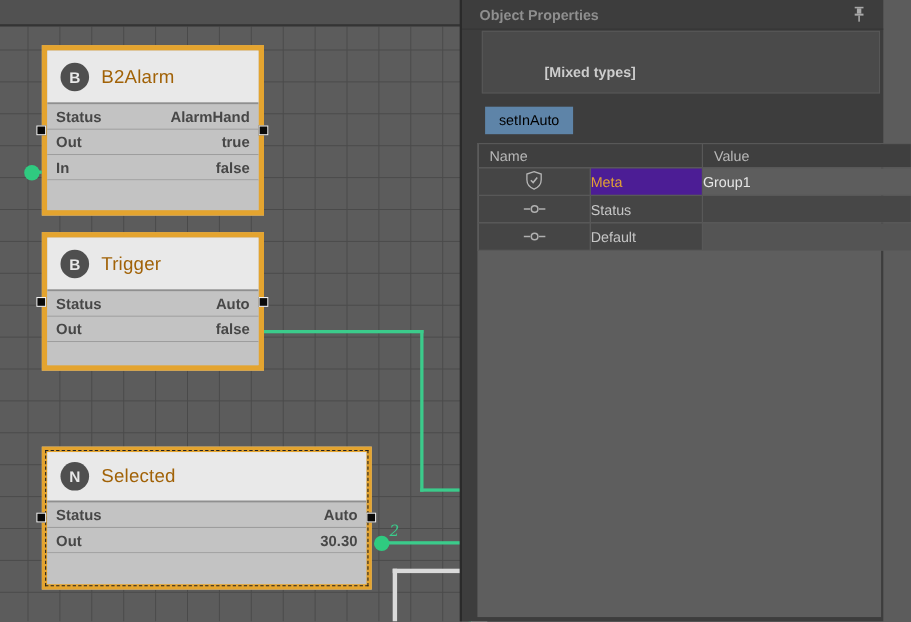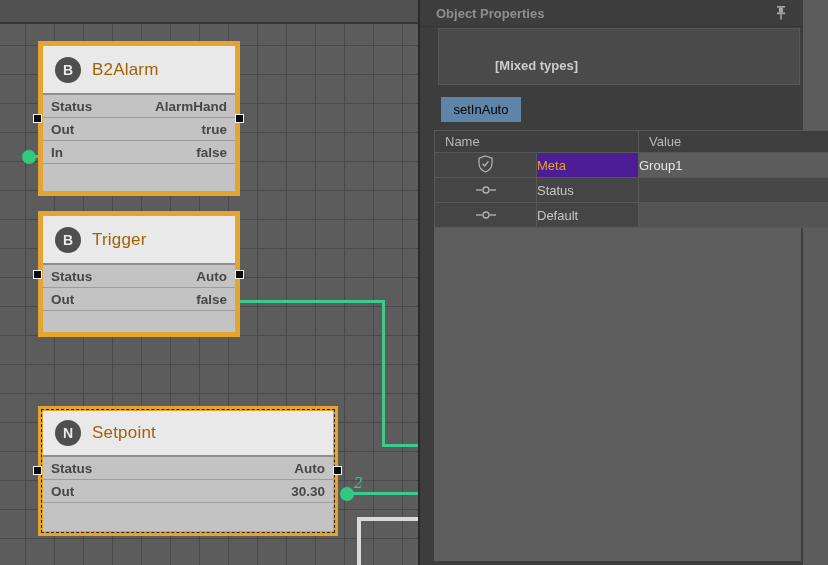--- a/index.html
+++ b/index.html
@@ -134,21 +134,21 @@
     <div class="pin-row">
       <span>Out</span>
       <span>false</span>
     </div>
     <div class="block-footer"></div>
   </div>
 
   <div class="block selected-primary" style="left:38px; top:406px; width:300px; height:130px;">
     <div class="block-header" style="height:46px;">
       <span class="badge">N</span>
-      <span class="block-title">Setpoint</span>
+      <span class="block-title">Selected</span>
     </div>
     <div class="pin-row">
       <span>Status</span>
       <span>Auto</span>
     </div>
     <div class="pin-row">
       <span>Out</span>
       <span>30.30</span>
     </div>
     <div class="block-footer"></div>

